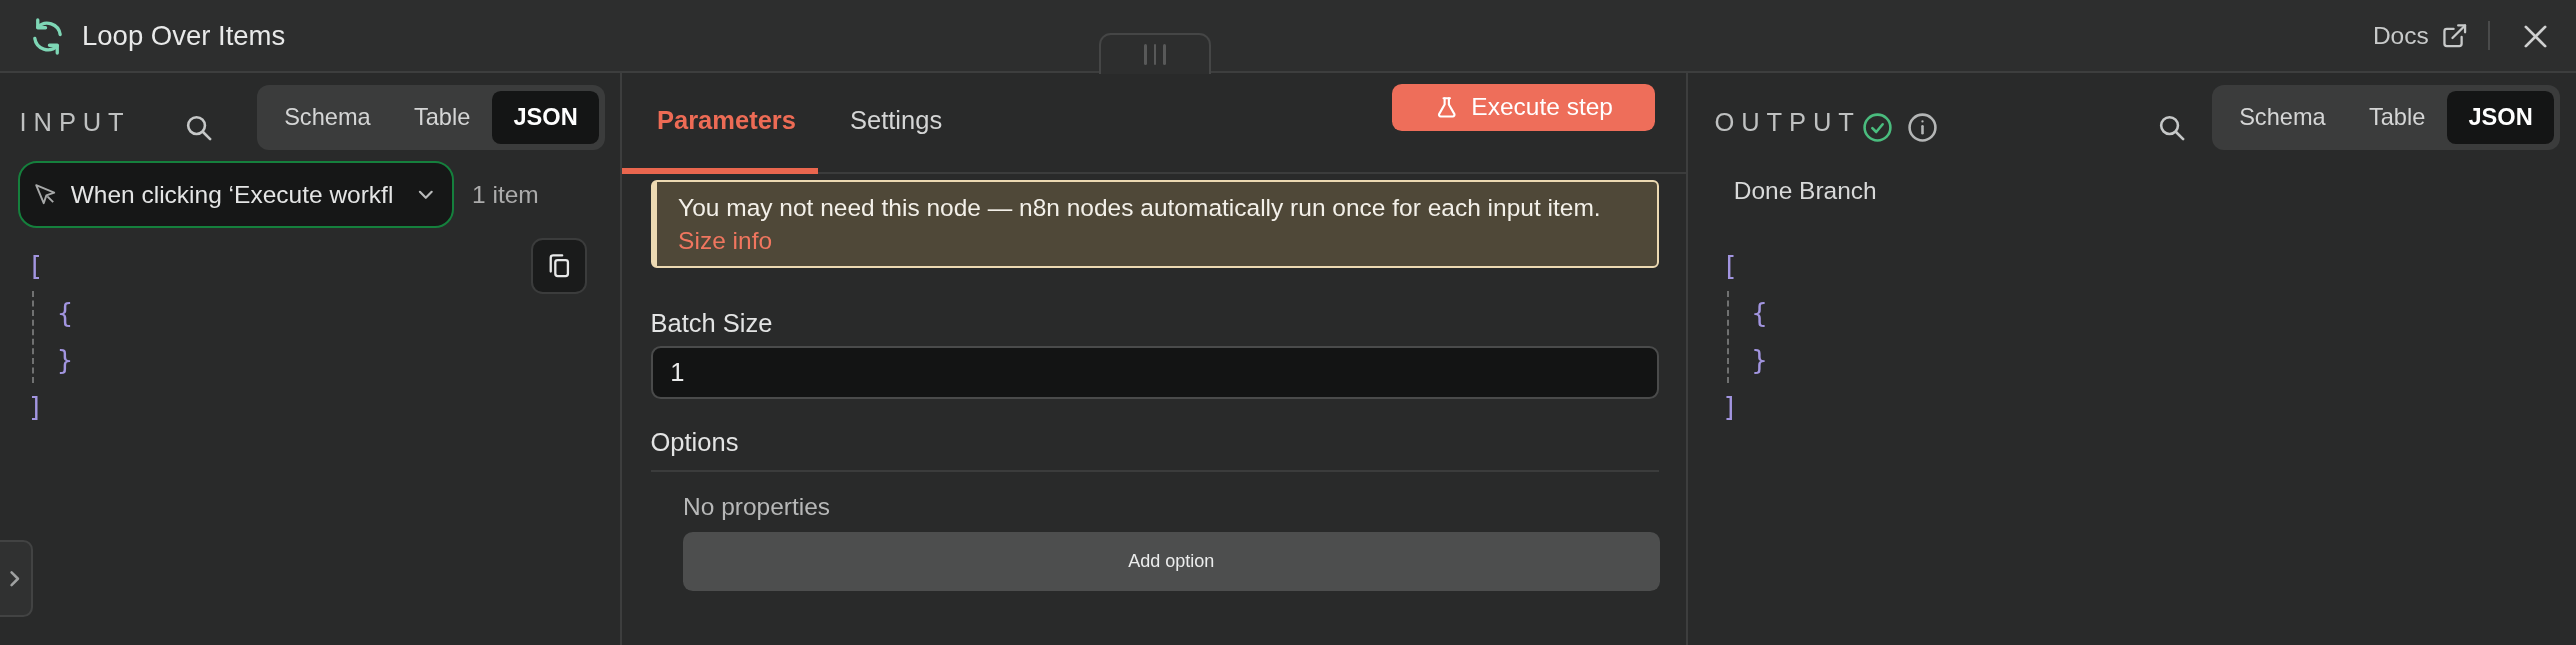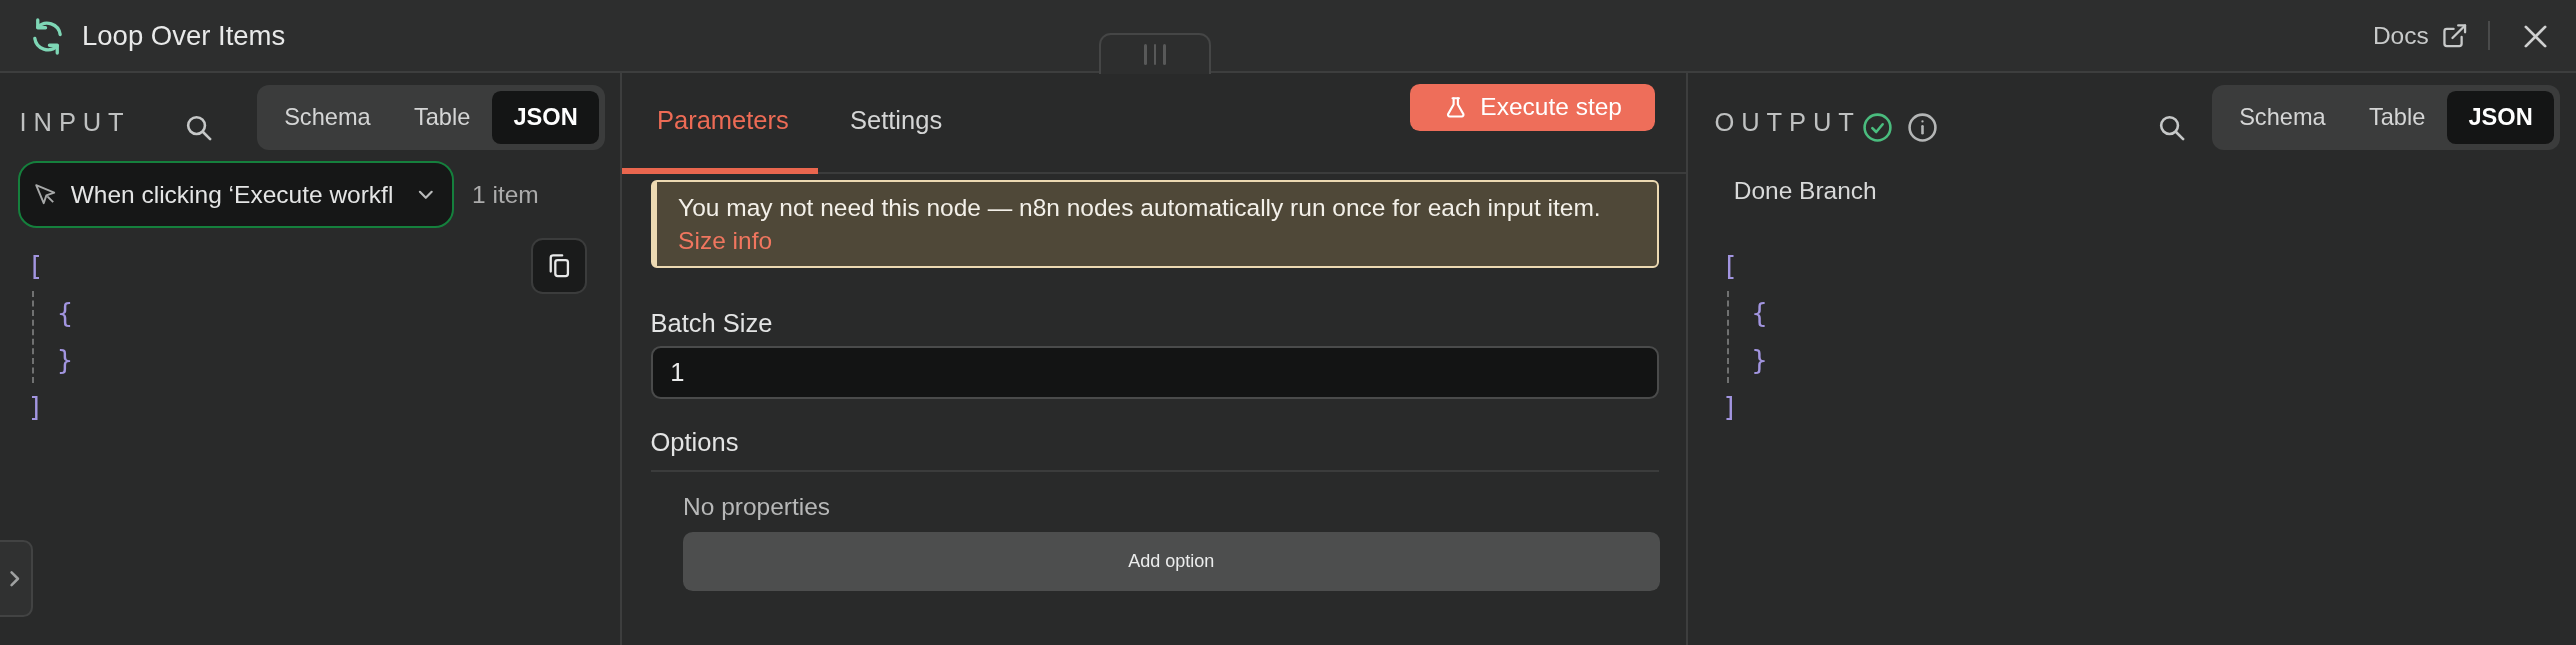--- a/index.html
+++ b/index.html
@@ -60,25 +60,25 @@
 
   
   .drag-tab { position:absolute; left:1099px; top:33px; width:112px; height:41px; z-index:5;
               background:#2d2e2e; border:2px solid #454646; border-bottom:none;
               border-radius:11.8px 11.8px 0 0; display:flex; align-items:center; justify-content:center;
               gap:6.9px; cursor:grab; }
   .drag-tab i { width:2.9px; height:21.6px; background:#585959; border-radius:2px; }
 
   .mid-head { position:absolute; left:0; right:0; top:0; height:101px; border-bottom:2px solid #3b3c3c; }
   .main-tab { position:absolute; top:33px; font-size:25.5px; color:#d4d5d5; cursor:pointer; }
-  .main-tab.params { left:35px; color:#ed6b55; font-weight:400; }
+  .main-tab.params { left:35px; color:#ed6b55; font-weight:700; }
   .main-tab.settings { left:228px; }
   .tab-underline { position:absolute; left:0; bottom:-2px; width:196px; height:5.9px; background:#e9664e; }
 
-  .execute-btn { position:absolute; right:31px; top:10.8px; height:47px; padding:0 33px;
+  .execute-btn { position:absolute; right:31px; top:10.8px; height:47px; padding:0 42px;
                  background:#ee6e5a; border:none; border-radius:9.8px; color:#ffffff;
                  font-size:24.5px; font-family:"Liberation Sans", sans-serif;
                  display:flex; align-items:center; gap:11.8px; cursor:pointer; }
 
   .notice { position:absolute; left:28.5px; right:27.5px; top:107px;
             background:#4f4838; border:2px solid #ecd9b2; border-left-width:6.9px;
             border-radius:5.9px; padding:8.8px 21.6px; font-size:24.5px; line-height:33px; color:#f3f0e9; }
   .notice a { color:#f0765f; text-decoration:none; cursor:pointer; }
 
   .field-label { position:absolute; left:28.5px; font-size:25.5px; color:#e3e4e4; }

